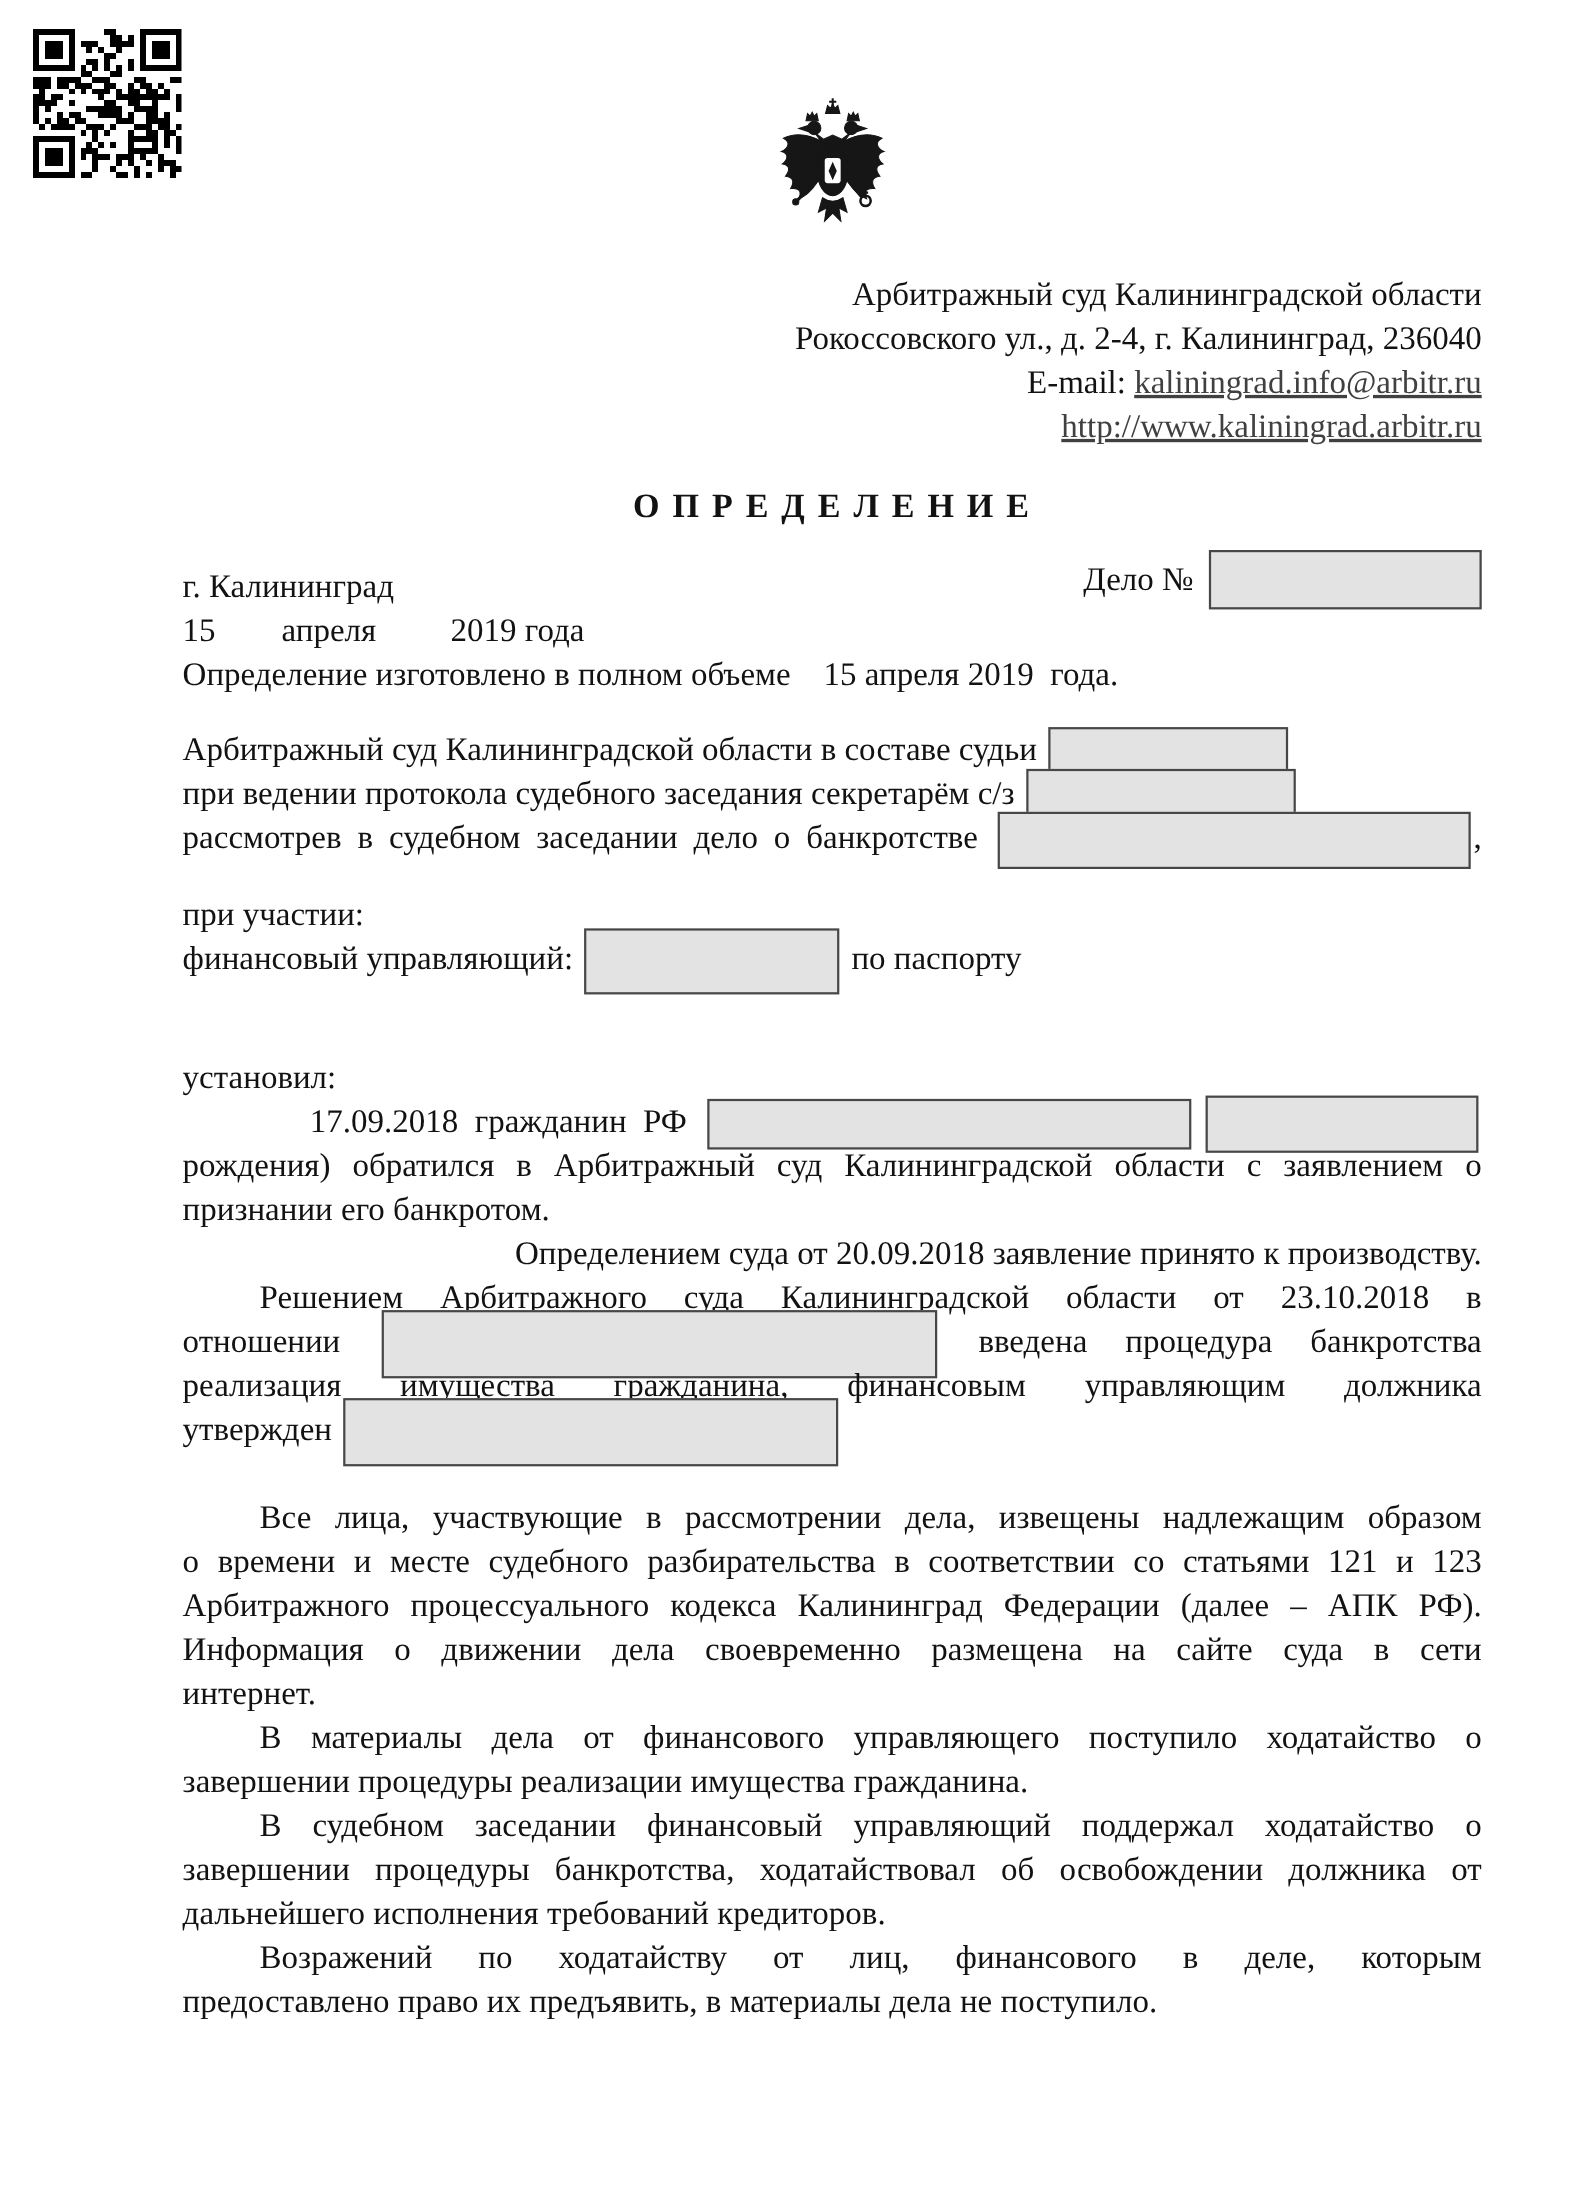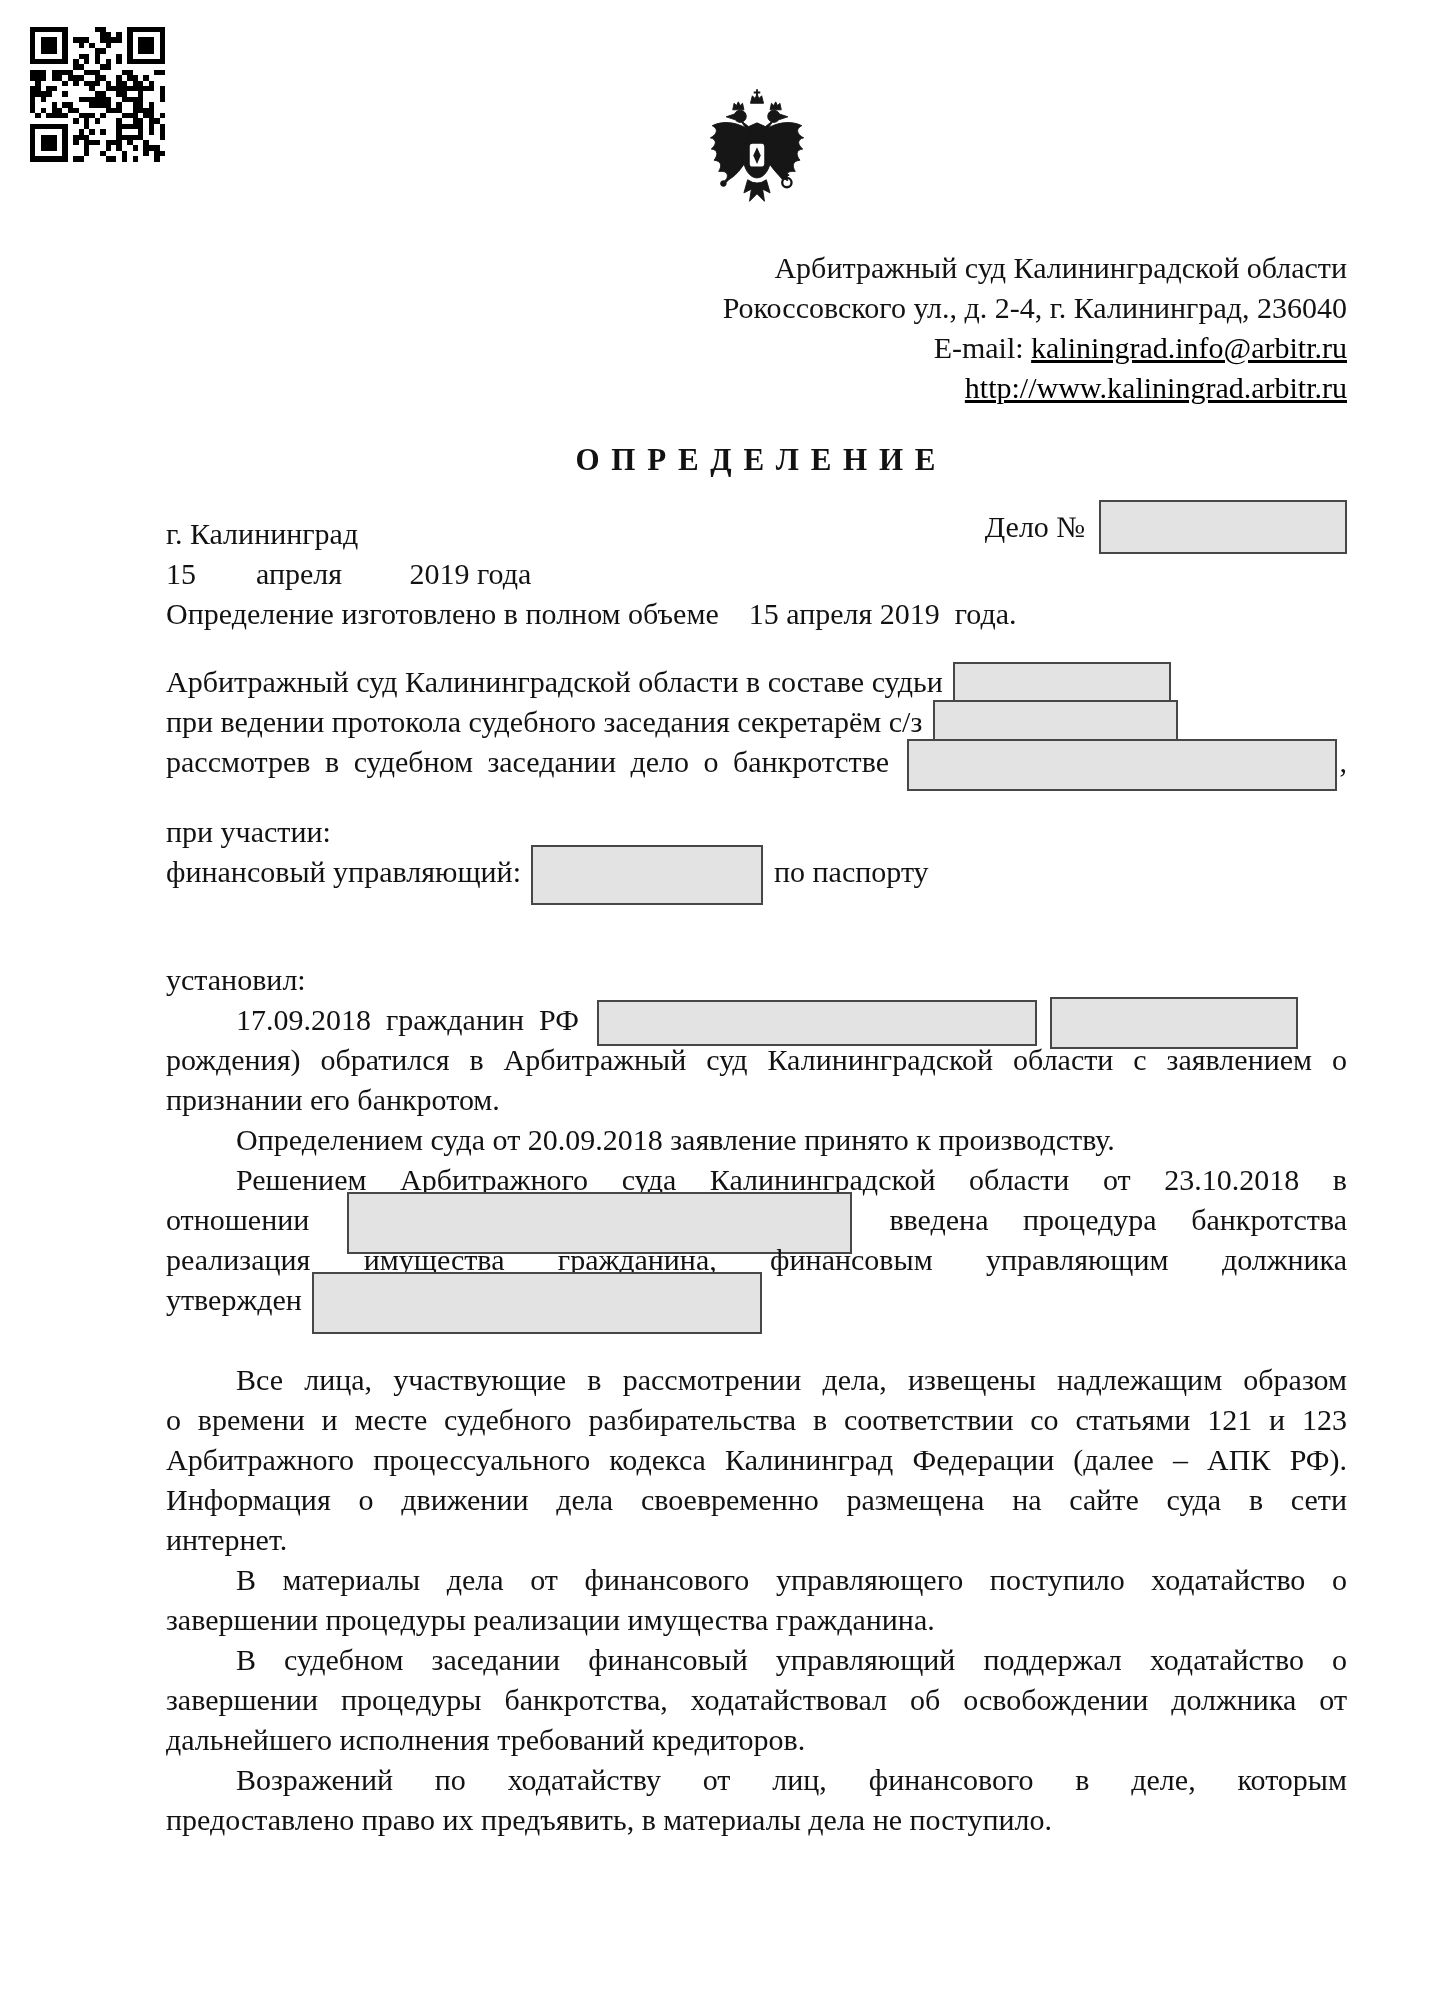--- a/index.html
+++ b/index.html
@@ -8,27 +8,27 @@
     width:1430px;height:2001px;
     background:#ffffff;
     color:#121212;
     font-family:"Liberation Serif","DejaVu Serif",serif;
     overflow:hidden;
   }
   .qr{position:absolute;left:30px;top:25px;width:135px;height:138px;}
   .col{margin-left:166px;margin-right:83px;} 
   .emblem-wrap{text-align:center;padding-top:88px;height:152px;}
   .hdr{text-align:right;margin-top:8px;font-size:30px;line-height:40px;}
-  .u{color:#000000;text-decoration:underline;cursor:pointer;}
+  .u{color:#404040;text-decoration:underline;cursor:pointer;}
   .title{text-align:center;margin-top:30px;font-size:31px;font-weight:bold;letter-spacing:2px;line-height:44px;}
   .caserow{display:flex;justify-content:space-between;align-items:flex-end;margin-top:28px;font-size:30px;line-height:40px;height:44px;}
   .caseright{display:flex;align-items:center;gap:14px;}
   .line{font-size:30px;line-height:40px;}
   .pre{white-space:pre-wrap;}
-  .ind{text-indent:70px;}
+  .ind{text-indent:70px;text-align:right;}
   .jl{text-align:justify;text-align-last:justify;}
   .sp28{margin-top:28px;}
   .sp30{margin-top:30px;}
   .sp40{margin-top:40px;}
   .sp45{margin-top:45px;}
   .sp68{margin-top:68px;}
   .redact{
     display:inline-block;
     background:#e3e3e3;
     border:2px solid #474747;

